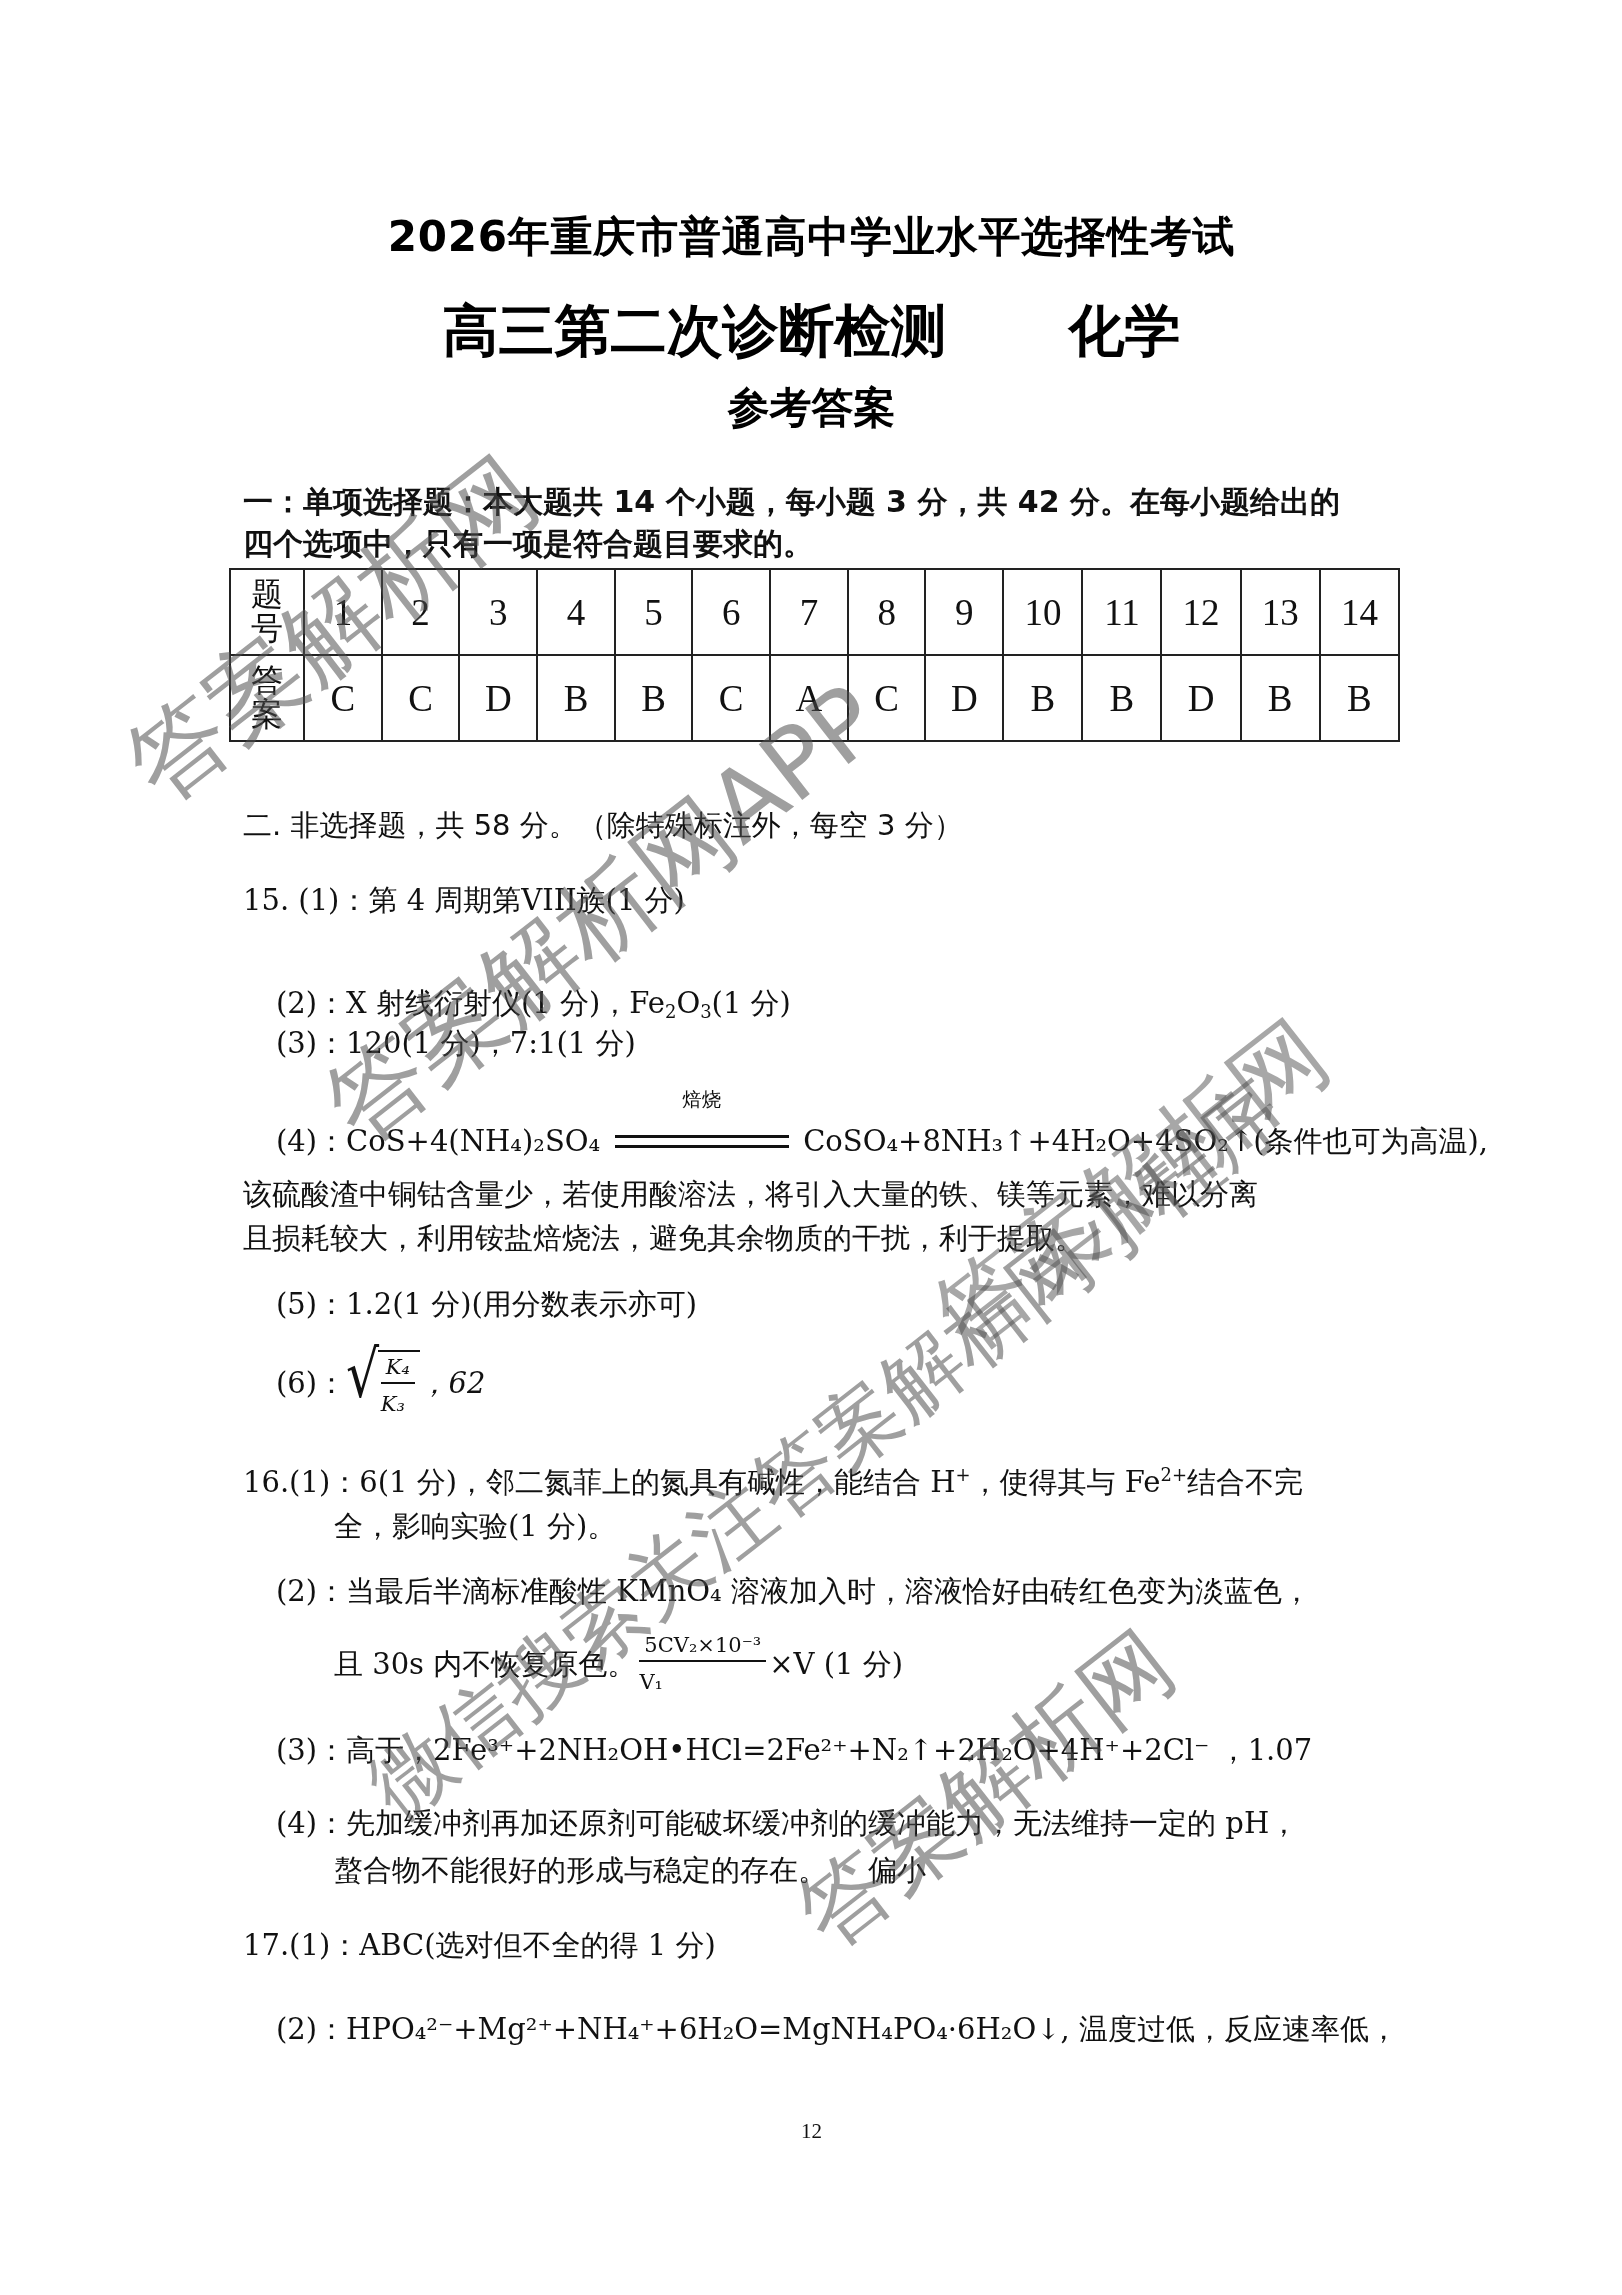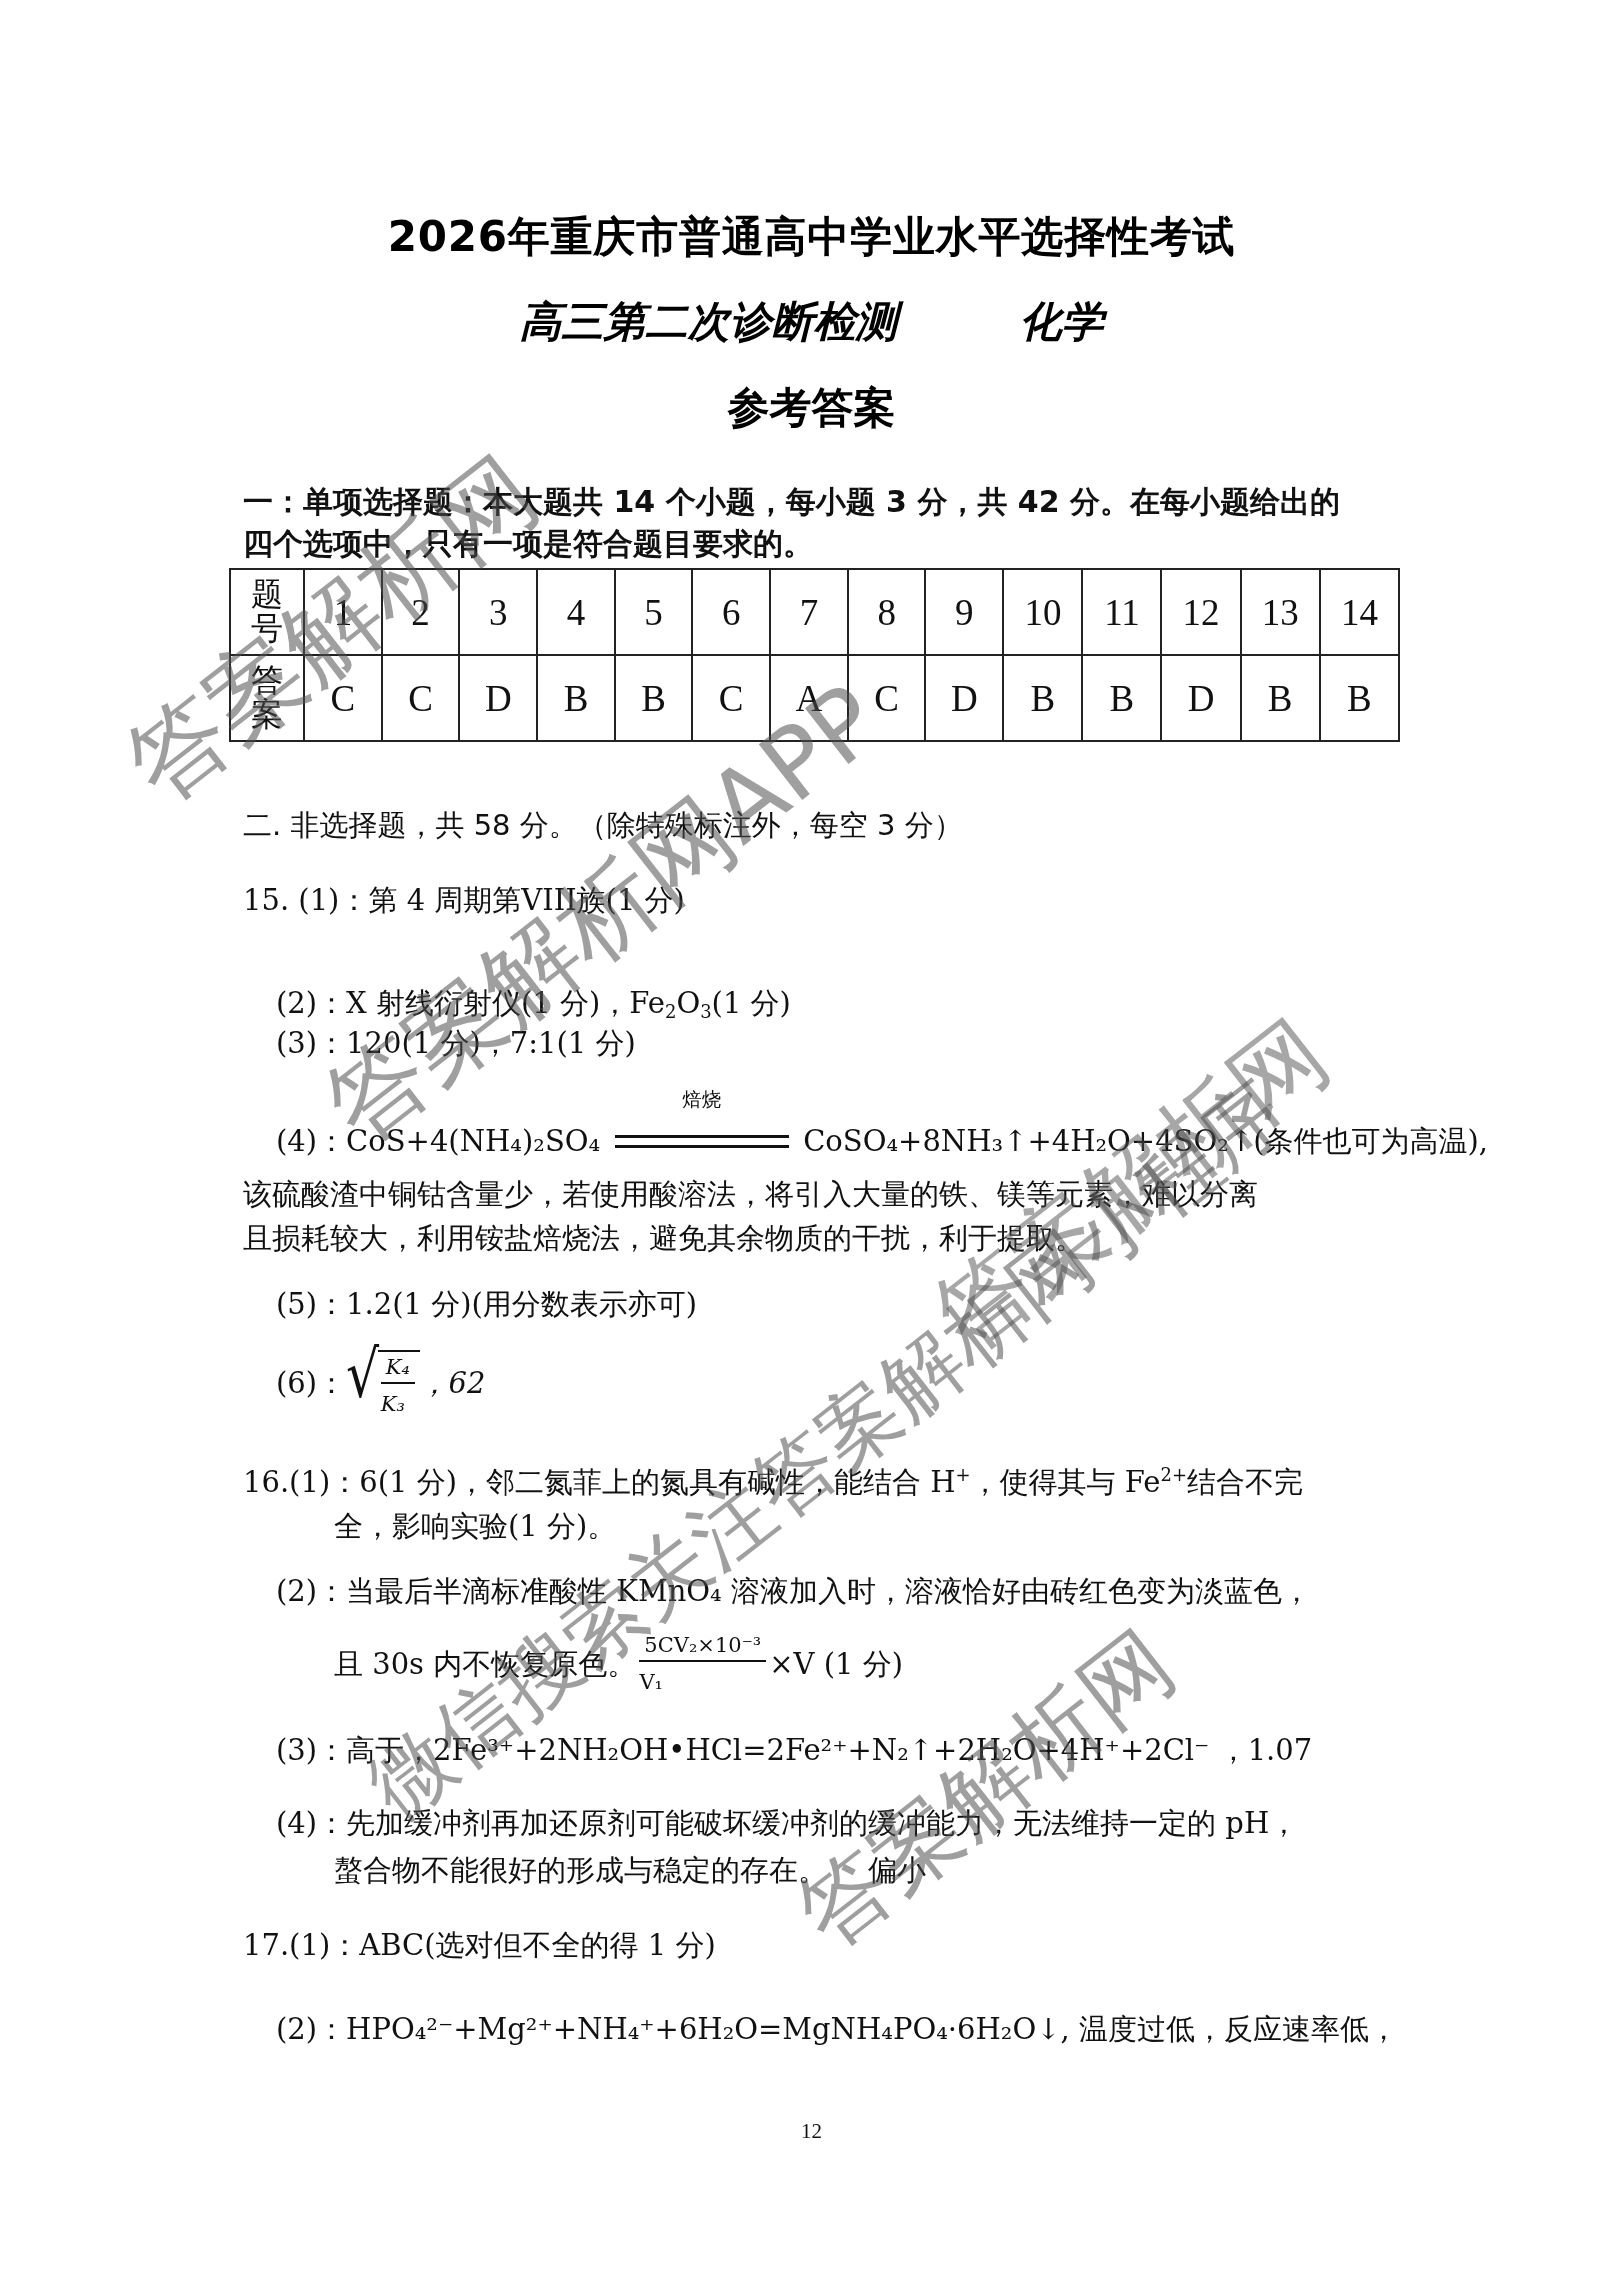--- a/index.html
+++ b/index.html
@@ -2,21 +2,21 @@
 <html style="font-size:13px"><head>
 <meta charset="utf-8">
 <style>
   html, body { margin: 0; padding: 0; background: #ffffff; }
   body { width: 1623px; height: 2295px; position: relative; overflow: hidden;
          font-family: "DejaVu Serif", "Liberation Serif", serif; color: #111; }
   .page { position: absolute; left: 0; top: 0; width: 1623px; height: 1955px; background: #fff; }
   .title { position: absolute; left: 0; width: 1623px; text-align: center;
            font-family: "DejaVu Sans", "Liberation Sans", sans-serif; font-weight: bold; color: #000; }
   .t1 { top: 209px; font-size: 42px; letter-spacing: 0.8px; }
-  .t2 { top: 294px; font-size: 42px; font-style: italic; }
+  .t2 { top: 294px; font-size: 56px; }
   .t2 .gap { display: inline-block; width: 122px; }
   .t3 { top: 380px; font-size: 42px; }
   .line { position: absolute; left: 243px; font-size: 29px; white-space: nowrap; line-height: 1.2; }
   .sans { font-family: "DejaVu Sans", "Liberation Sans", sans-serif; }
   .bold { font-weight: bold; }
   .ind1 { left: 276px; }
   .ind2 { left: 334px; }
   sub { font-size: 0.62em; vertical-align: -0.3em; line-height: 0; }
   sup { font-size: 0.62em; vertical-align: 0.6em; line-height: 0; }
   table.ans { position: absolute; left: 229px; top: 568px; border-collapse: collapse; width: 1171px; }

